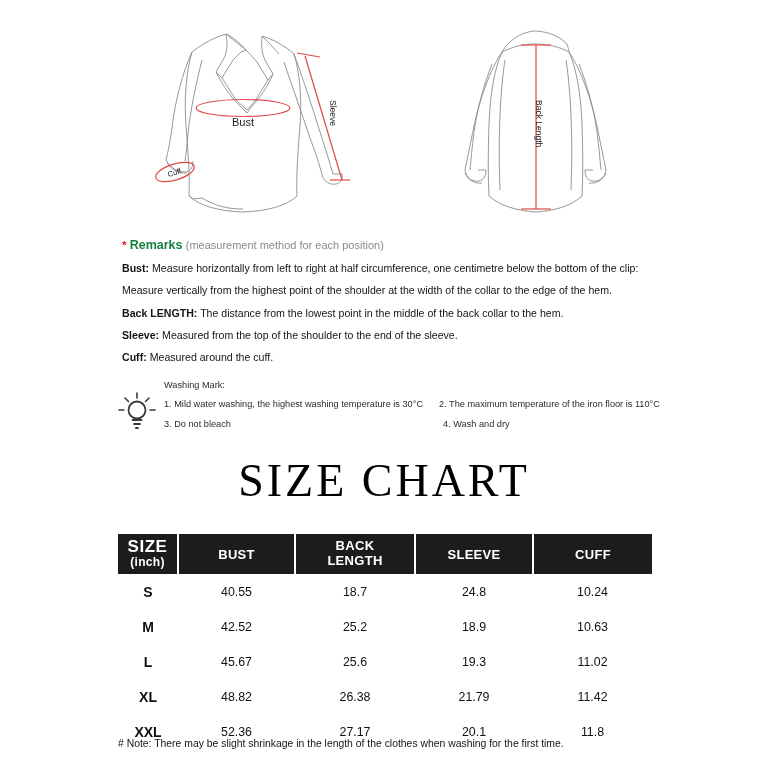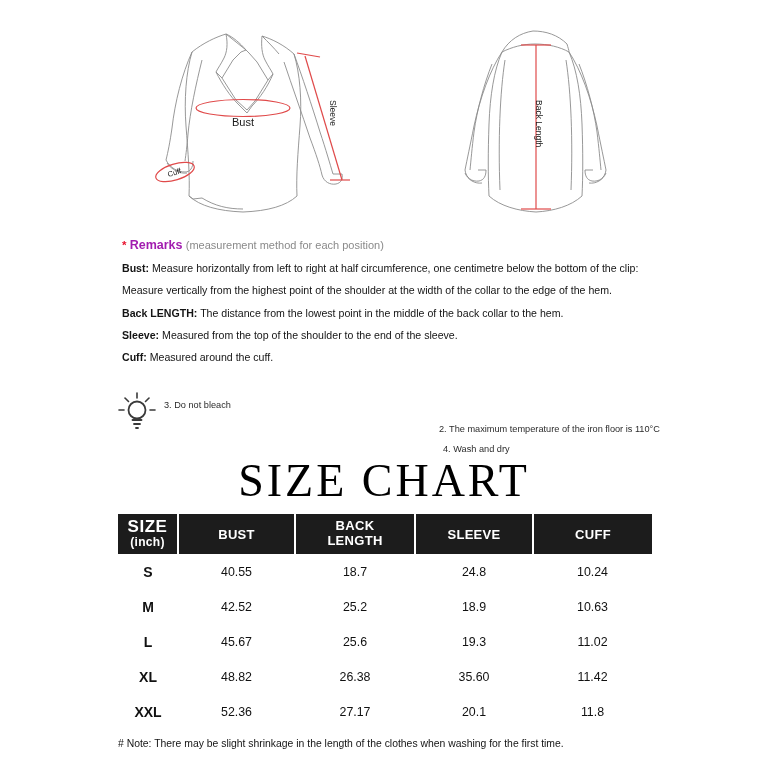--- a/index.html
+++ b/index.html
@@ -37,21 +37,21 @@
     font-size: 11.5px;
     margin-bottom: 9px;
     white-space: nowrap;
   }
   .remarks-star {
     color: #e8112d;
     font-weight: bold;
     font-size: 11.5px;
   }
   .remarks-word {
-    color: #a21caf;
+    color: #15803d;
     font-weight: bold;
     font-size: 12.5px;
   }
   .remarks-sub {
     color: #8a8a8a;
     font-size: 11px;
   }
   .remark-line {
     font-size: 10.6px;
     line-height: 1.45;
@@ -99,21 +99,20 @@
     position: absolute;
     left: 0;
     top: 0;
     white-space: nowrap;
   }
   .wash-col-right {
     position: absolute;
     left: 275px;
     top: 0;
     white-space: nowrap;
-    margin-top: 44px;
   }
   .wash-col-right.indent { left: 279px; }
 
   
   #chart-title {
     position: absolute;
     left: 0;
     top: 458px;
     width: 768px;
     text-align: center;
@@ -121,21 +120,21 @@
     font-size: 46px;
     letter-spacing: 3px;
     color: #000000;
     line-height: 1;
   }
 
   
   #size-table {
     position: absolute;
     left: 118px;
-    top: 514px;
+    top: 534px;
     width: 534px;
     border-collapse: collapse;
     table-layout: fixed;
   }
   #size-table thead th {
     background: #1c1c1c;
     color: #ffffff;
     height: 40px;
     font-size: 13px;
     font-weight: bold;
@@ -329,21 +328,23 @@
 
         <circle cx="23" cy="20" r="8.5" stroke-width="1.8"></circle>
 
         <line x1="18.5" y1="30" x2="27.5" y2="30" stroke-width="1.8"></line>
         <line x1="20" y1="34" x2="26" y2="34" stroke-width="1.8"></line>
         <line x1="22" y1="38" x2="24" y2="38" stroke-width="1.8"></line>
       </g>
     </svg>
   </div>
   <div id="wash-text">
+    <div class="wash-title">Washing Mark:</div>
     <div class="wash-row">
+      <span class="wash-col-left">1. Mild water washing, the highest washing temperature is 30°C</span>
       <span class="wash-col-right">2. The maximum temperature of the iron floor is 110°C</span>
     </div>
     <div class="wash-row">
       <span class="wash-col-left">3. Do not bleach</span>
       <span class="wash-col-right indent">4. Wash and dry</span>
     </div>
   </div>
 </div>
 
 <div id="chart-title">SIZE CHART</div>
@@ -390,21 +391,21 @@
       <td class="size-cell">L</td>
       <td>45.67</td>
       <td>25.6</td>
       <td>19.3</td>
       <td>11.02</td>
     </tr>
     <tr>
       <td class="size-cell">XL</td>
       <td>48.82</td>
       <td>26.38</td>
-      <td>35.60</td>
+      <td>21.79</td>
       <td>11.42</td>
     </tr>
     <tr>
       <td class="size-cell">XXL</td>
       <td>52.36</td>
       <td>27.17</td>
       <td>20.1</td>
       <td>11.8</td>
     </tr>
   </tbody>

